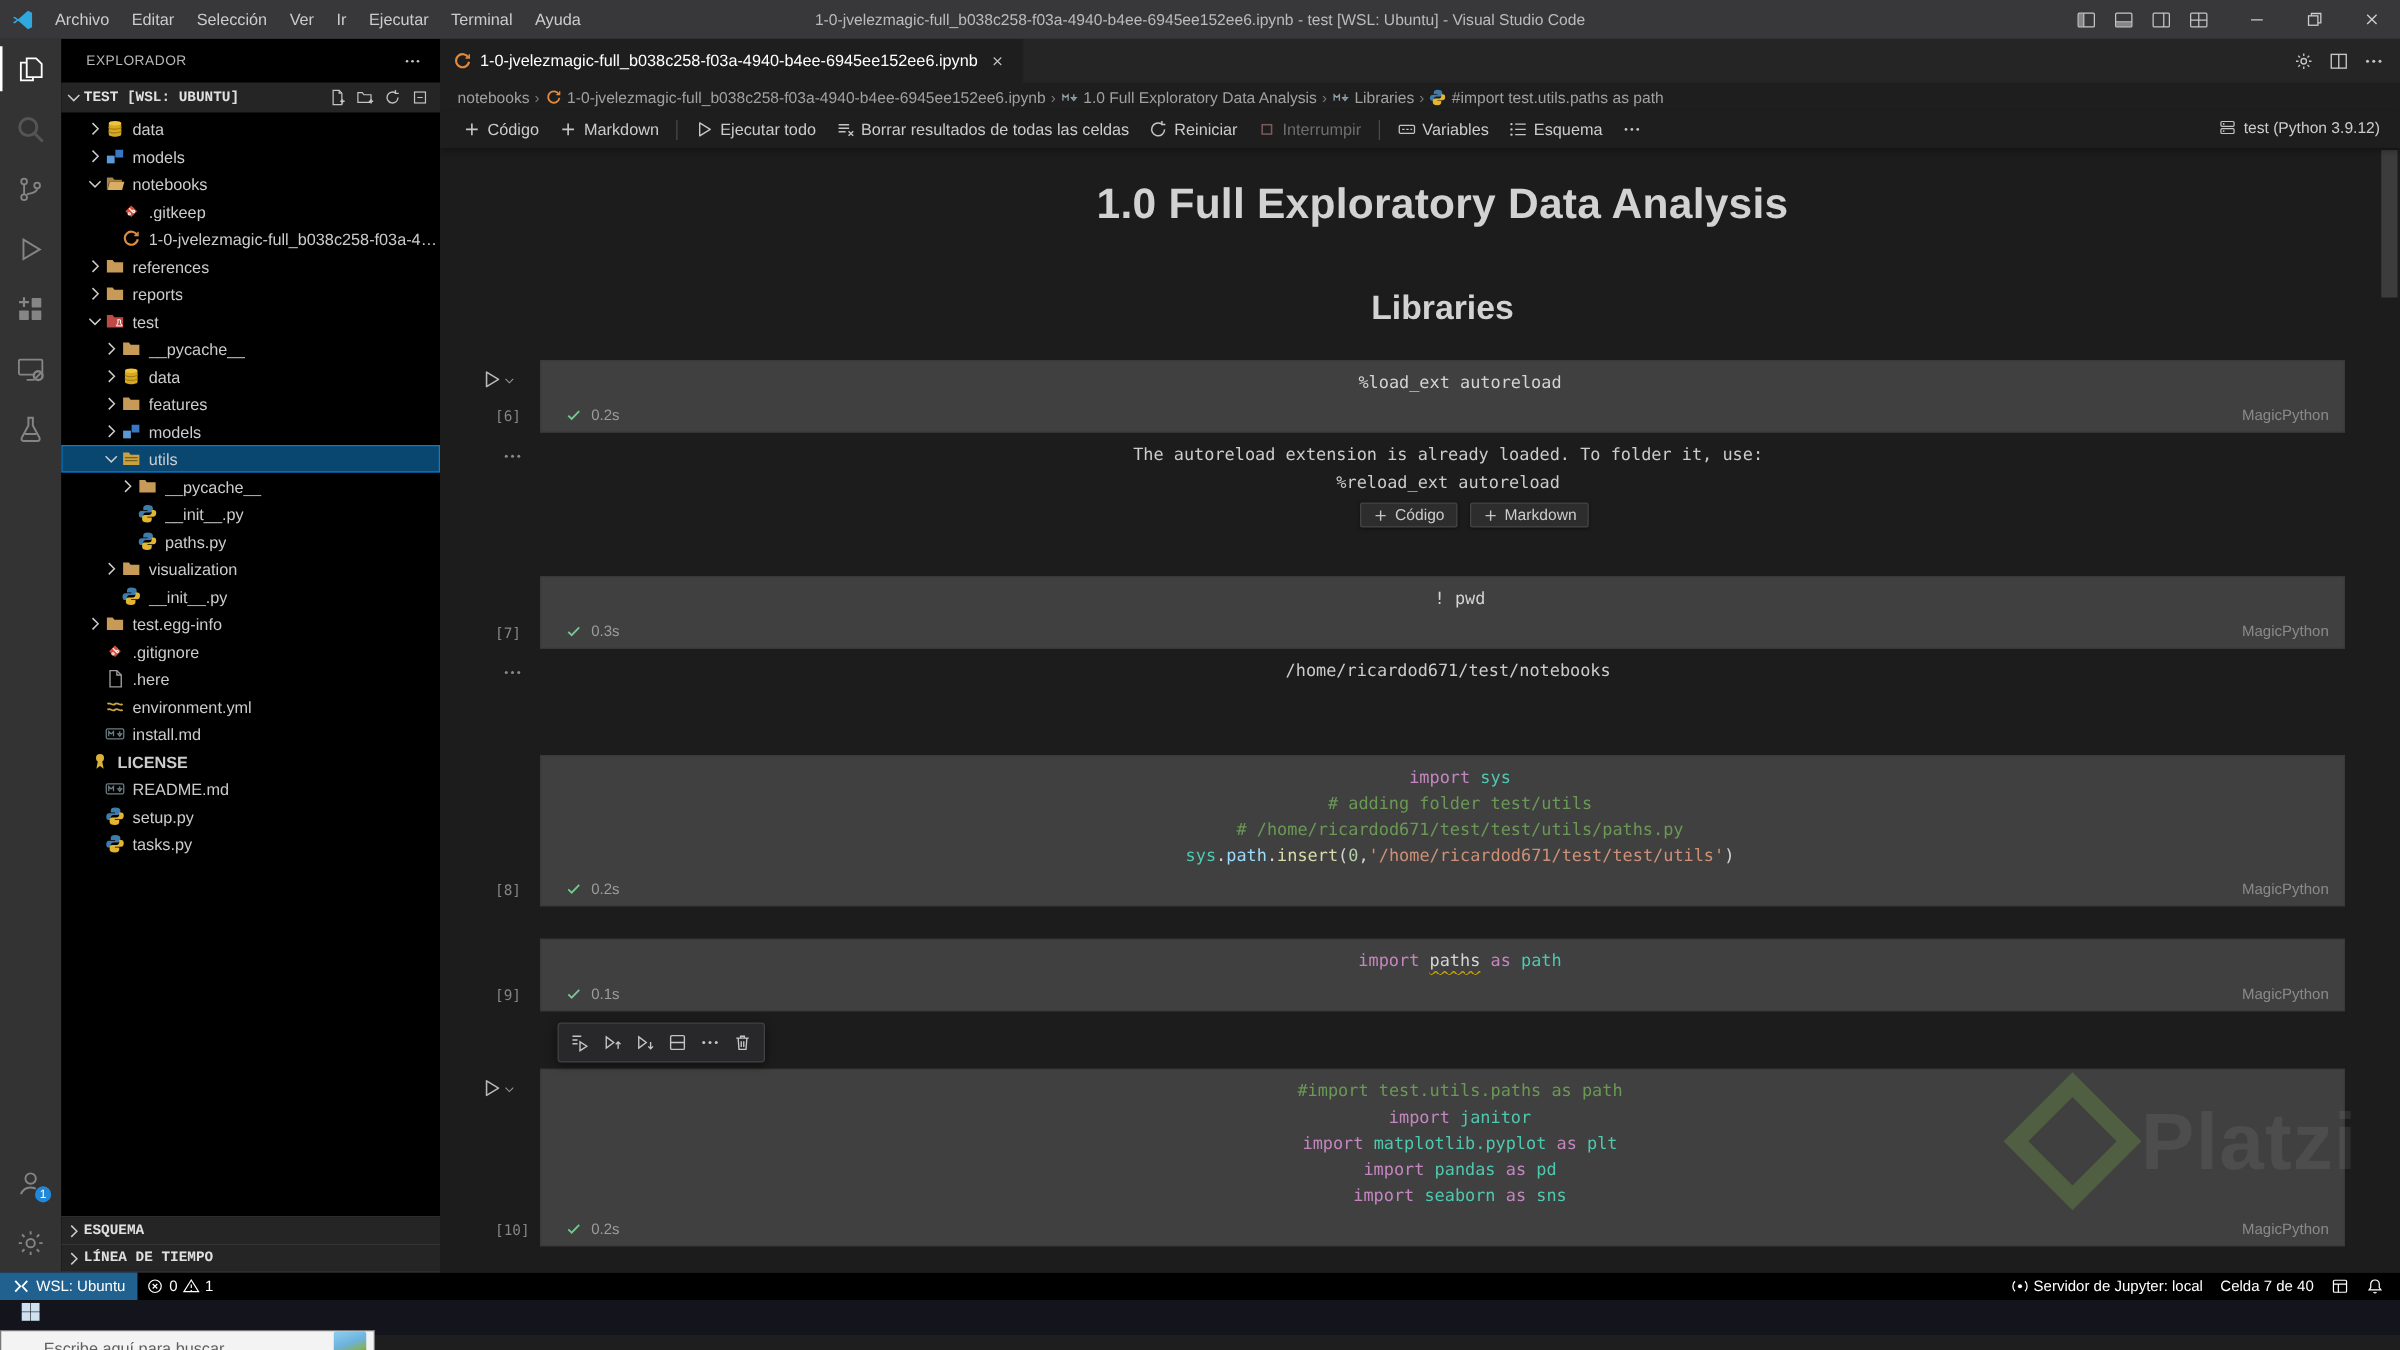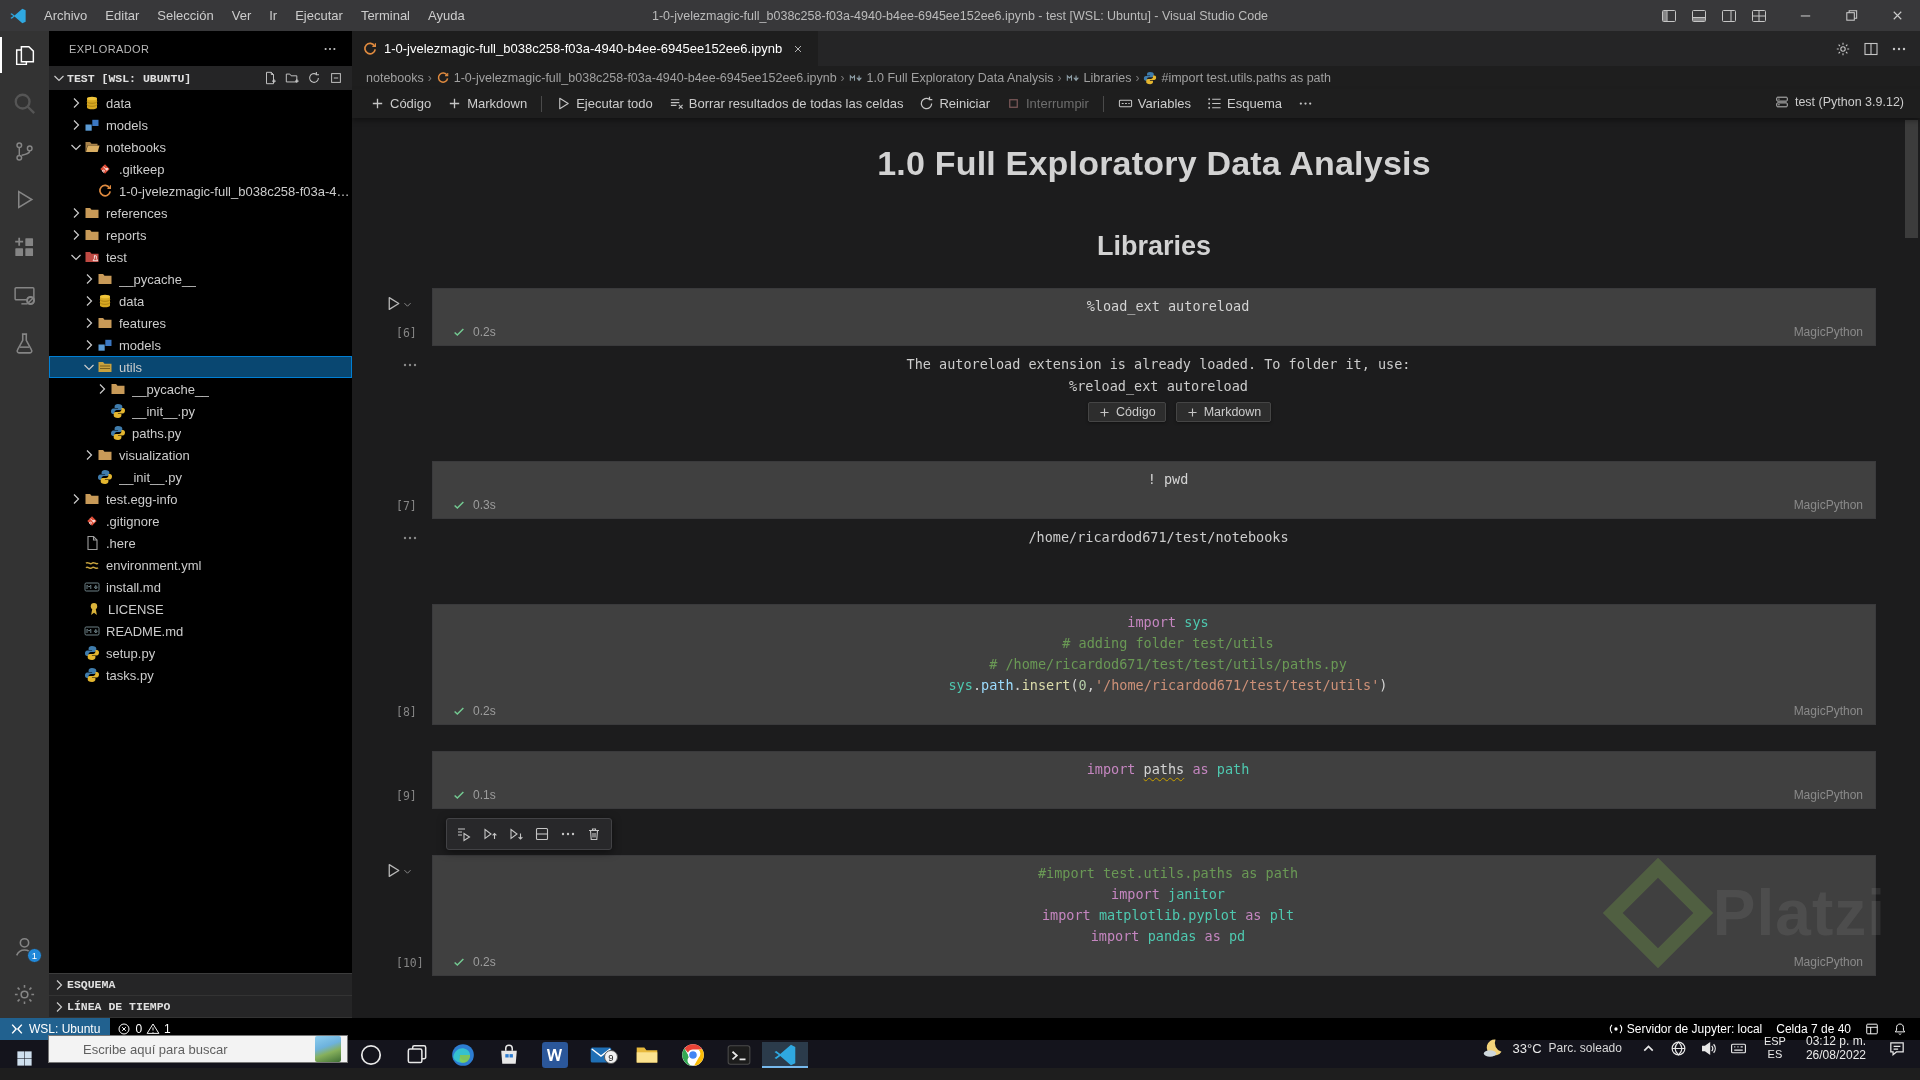--- a/index.html
+++ b/index.html
@@ -109,21 +109,21 @@
   .wm-text { font-size:64px; font-weight:700; color:rgba(200,200,200,.10); letter-spacing:1px; }
 
   
   .statusbar { height:22px; background:#000000; display:flex; align-items:center; color:#ffffff; font-size:12px; }
   .st-item { display:flex; align-items:center; gap:4px; padding:0 7px; height:22px; cursor:pointer; }
   .st-remote { background:#21618f; padding:0 10px; gap:5px; }
   .st-item .ic { width:14px; height:14px; }
   .st-right { margin-left:auto; display:flex; align-items:center; padding-right:6px; }
 
   
-  .taskbar { height:28px; background:#14141c; display:flex; align-items:flex-end; }
+  .taskbar { height:28px; background:#14141c; display:flex; align-items:flex-start;flex-direction:column; }
   .tk-start { width:48px; display:flex; align-items:center; justify-content:center; cursor:pointer; }
   .tk-start svg { width:19px; height:19px; }
   .tk-search { width:300px; background:#f3f3f3; margin:5px 0; display:flex; align-items:center; gap:8px; padding:0 6px 0 10px; border:1px solid #777; cursor:text; }
   .tk-search .ic { width:16px; height:16px; flex:0 0 16px; }
   .tk-search-text { font-size:13px; color:#5f5f5f; flex:1; white-space:nowrap; overflow:hidden; }
   .tk-highlight { width:26px; height:26px; border-radius:2px; background:linear-gradient(160deg,#8ecff0 0%,#6db2dd 40%,#86b05c 62%,#3f6e35 100%); flex:0 0 26px; }
   .tk-apps { display:flex; }
   .tk-app { width:46px; display:flex; align-items:center; justify-content:center; position:relative; cursor:pointer; }
   .tk-app .appic { width:26px; height:26px; }
   .tk-app.active { background:#2b3b4b; box-shadow:inset 0 -2px 0 #76b9ed; }
@@ -615,21 +615,21 @@
           <span class="ic tree-chev"></span>
           <span class="ic tree-ficon">
             <svg viewBox="0 0 16 16">
               <rect x="1" y="4" width="14" height="8" rx="1.2" fill="none" stroke="#6d8086" stroke-width="1"></rect>
               <path d="M3 10V6.2l1.9 1.9 1.9-1.9V10" stroke="#6d8086" stroke-width="1" fill="none"></path>
               <path d="M11.8 6v2.4M10.3 8l1.5 2 1.5-2z" stroke="#6d8086" stroke-width="1" fill="none"></path>
             </svg>
           </span>
           <span class="tree-label">install.md</span>
         </div>
-        <div class="tree-row" style="padding-left: 21px;">
+        <div class="tree-row" style="padding-left: 7px; font-weight: bold;">
           <span class="ic tree-chev"></span>
           <span class="ic tree-ficon">
             <svg viewBox="0 0 16 16">
               <circle cx="8" cy="5.3" r="3.2" fill="#d9b23a"></circle>
               <path d="M6.3 7.8l-1.2 6.2 2.9-2.2 2.9 2.2-1.2-6.2" fill="#d9b23a"></path>
             </svg>
           </span>
           <span class="tree-label">LICENSE</span>
         </div>
         <div class="tree-row" style="padding-left: 19px;">
@@ -1032,20 +1032,21 @@
                     <path d="M7 7v4.5M9 7v4.5"></path>
                   </svg>
                 </span>
               </div>
               <div class="cell-frame">
                 <div class="cell-code">
                   <div class="code-line"><span class="t-c">#import test.utils.paths as path</span></div>
                   <div class="code-line"><span class="t-k">import</span><span class="t-d"> </span><span class="t-m">janitor</span></div>
                   <div class="code-line"><span class="t-k">import</span><span class="t-d"> </span><span class="t-m">matplotlib.pyplot</span><span class="t-d"> </span><span class="t-k">as</span><span class="t-d"> </span><span class="t-m">plt</span></div>
                   <div class="code-line"><span class="t-k">import</span><span class="t-d"> </span><span class="t-m">pandas</span><span class="t-d"> </span><span class="t-k">as</span><span class="t-d"> </span><span class="t-m">pd</span></div>
+                  <div class="code-line"><span class="t-k">import</span><span class="t-d"> </span><span class="t-m">seaborn</span><span class="t-d"> </span><span class="t-k">as</span><span class="t-d"> </span><span class="t-m">sns</span></div>
                 </div>
                 <div class="cell-status">
                   <span class="ic check">
                     <svg viewBox="0 0 16 16" fill="none" stroke="#73c991" stroke-width="1.7">
                       <path d="M3 8.6l3.1 2.9L13 4.5"></path>
                     </svg>
                   </span>
                   <span>0.2s</span>
                   <span class="cell-lang">MagicPython</span>
                 </div>

